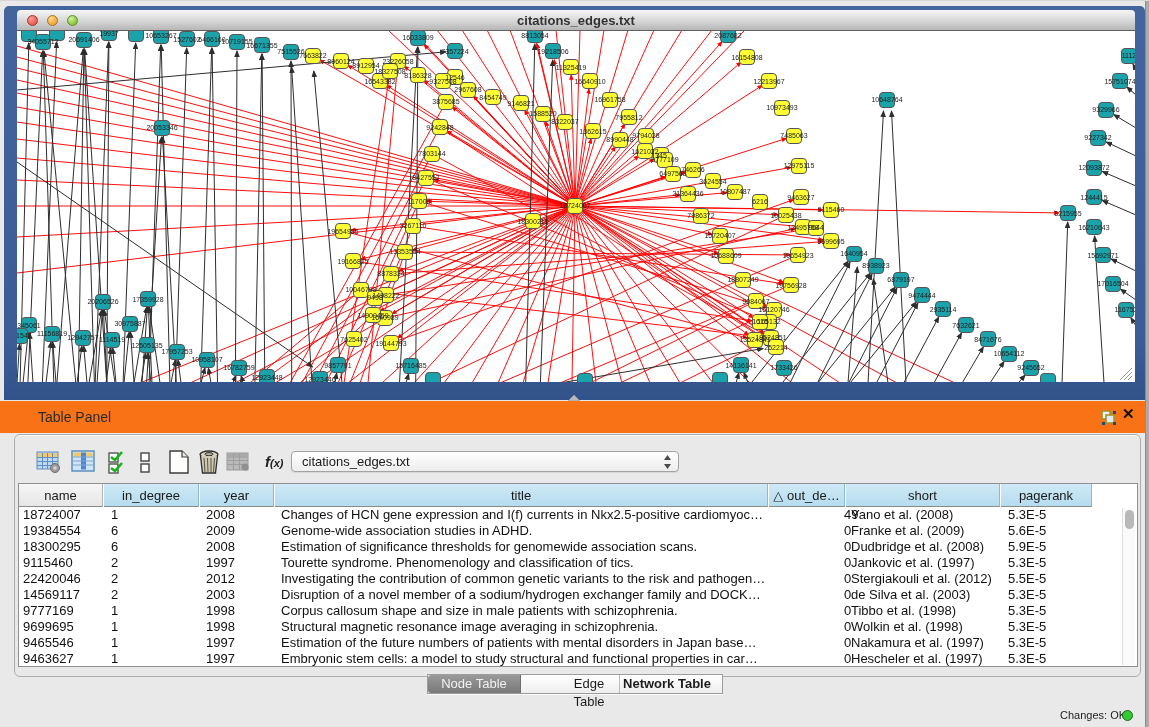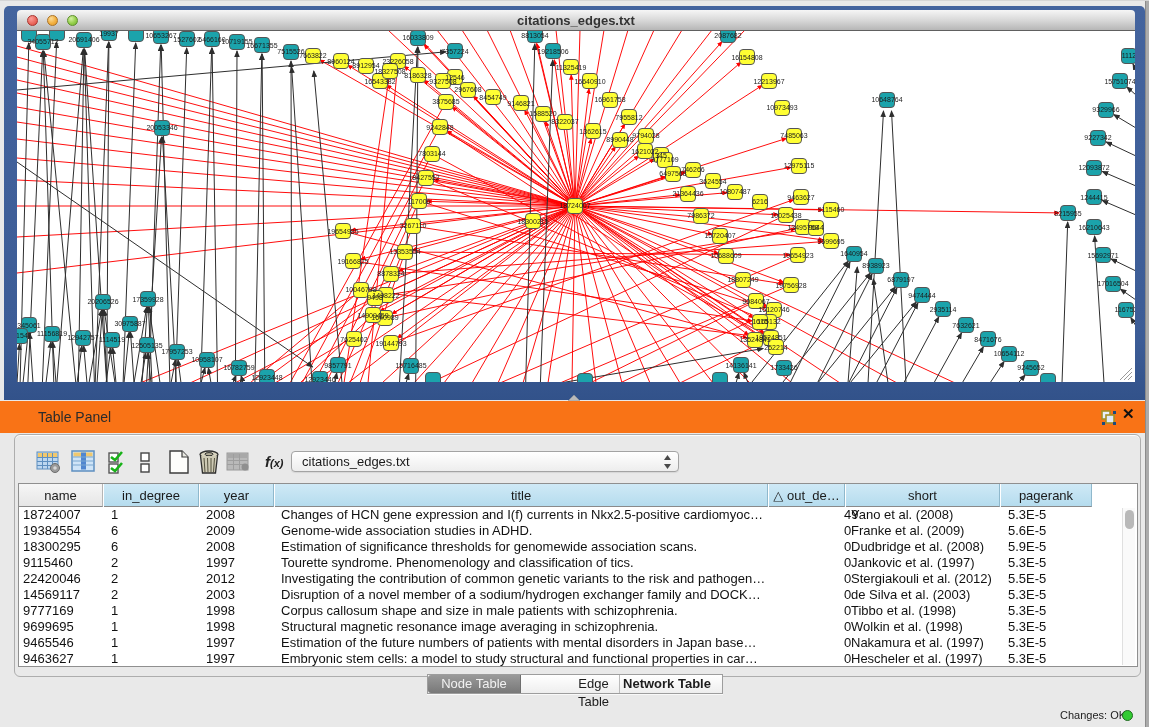--- a/index.html
+++ b/index.html
@@ -57,21 +57,21 @@
   border-left:1px solid #e0e0e0; }
 #vsb .thumb { position:absolute; left:1.5px; top:2px; width:9px; height:19px; background:#b9b9b9;
   border-radius:5px; }
 
 #tabs { position:absolute; left:427px; top:674px; width:296px; height:20px;
   border:1px solid #9d9d9d; border-radius:0; background:linear-gradient(#fff,#eee);
   box-shadow:0 1px 0 rgba(255,255,255,.7); font-size:13px; color:#1c1c1c; }
 #tabs .seg { position:absolute; top:0; height:18px; line-height:18px; text-align:center; }
 #seg1 { left:0; width:93px; background:linear-gradient(#9a9a9a,#787878); color:#f2f2f2;
   border-radius:3px 0 0 3px; border-right:1px solid #6e6e6e; }
-#seg2 { left:103px; width:89px; border-right:1px solid #bbb;padding-left:37px; }
+#seg2 { left:94px; width:98px; border-right:1px solid #bbb;padding-left:37px; }
 #seg3 { left:184px; width:110px;font-weight:bold; }
 
 #mem { position:absolute; left:1060px; top:709px; font-size:11px; color:#222; }
 #memdot { position:absolute; left:1122px; top:710px; width:11px; height:11px; border-radius:50%;
   background:#32cb32; border:1px solid #1f6b20; }
 
 #rstrip { position:absolute; left:1145px; top:0; width:4px; height:727px;
   background:#ababab; border-left:1px solid #8b8b8b; }
 #topline { position:absolute; left:0; top:0; width:1149px; height:1px; background:#d6d6d6; }
 </style></head>

